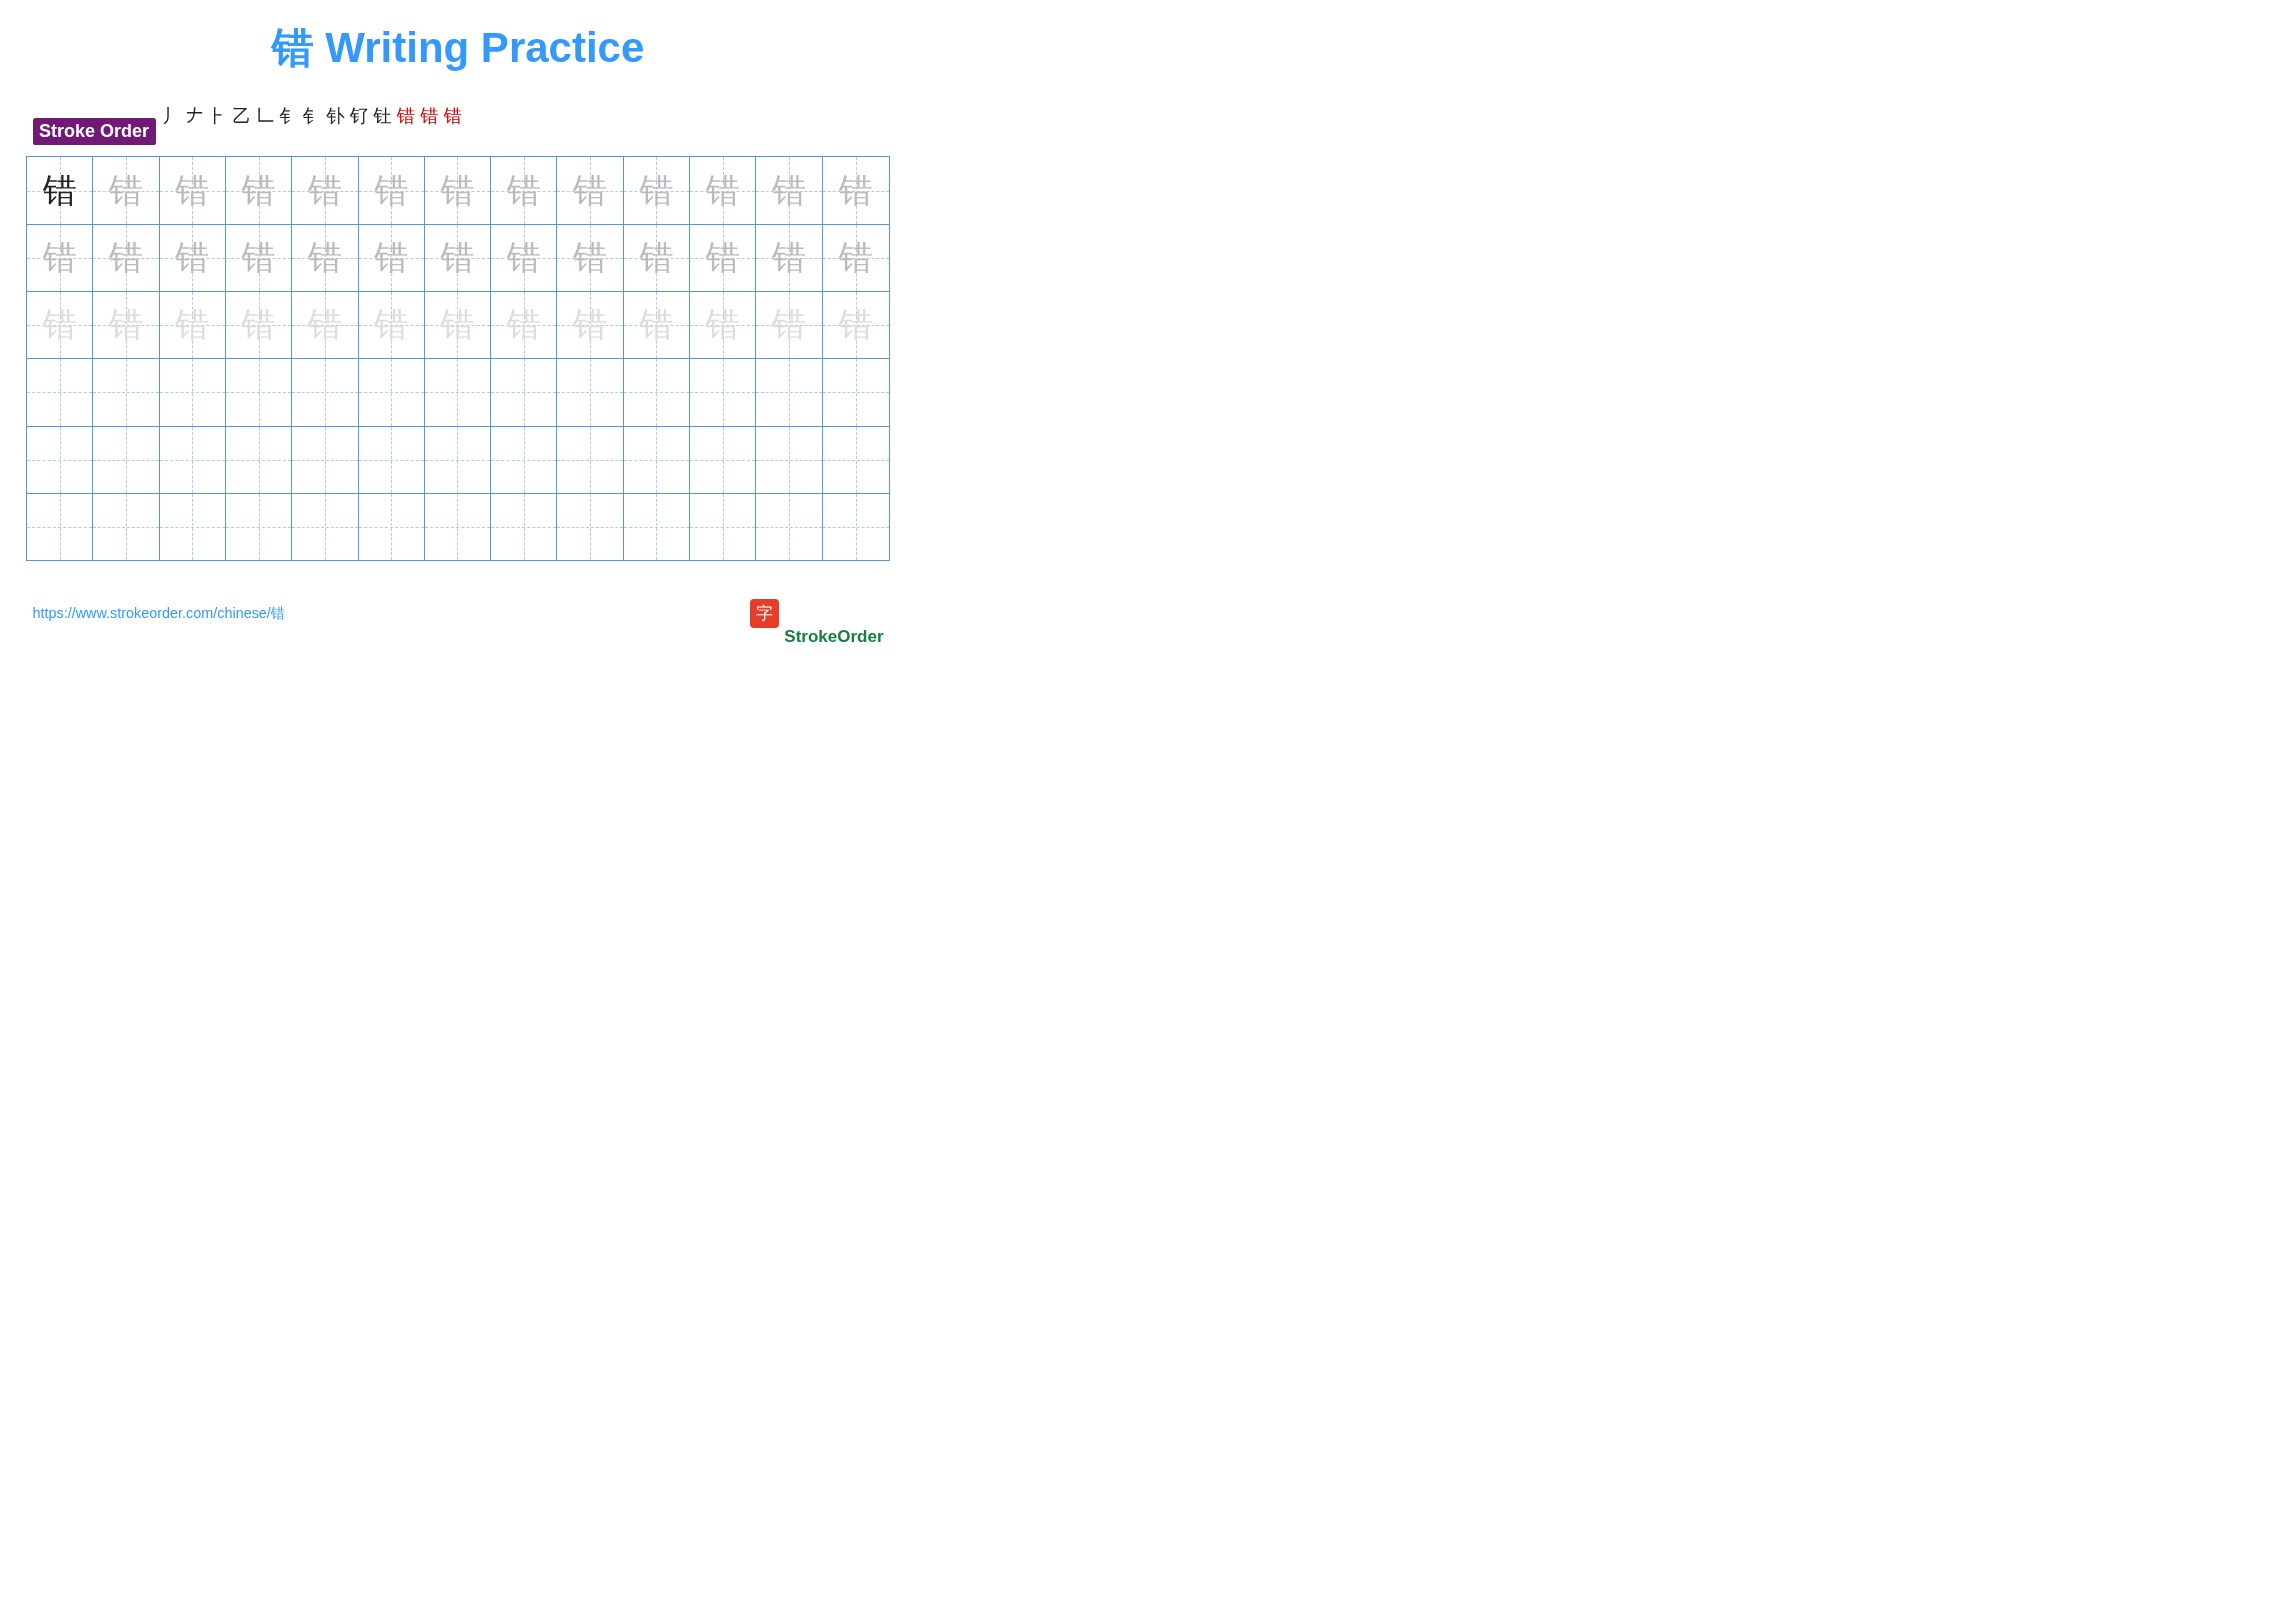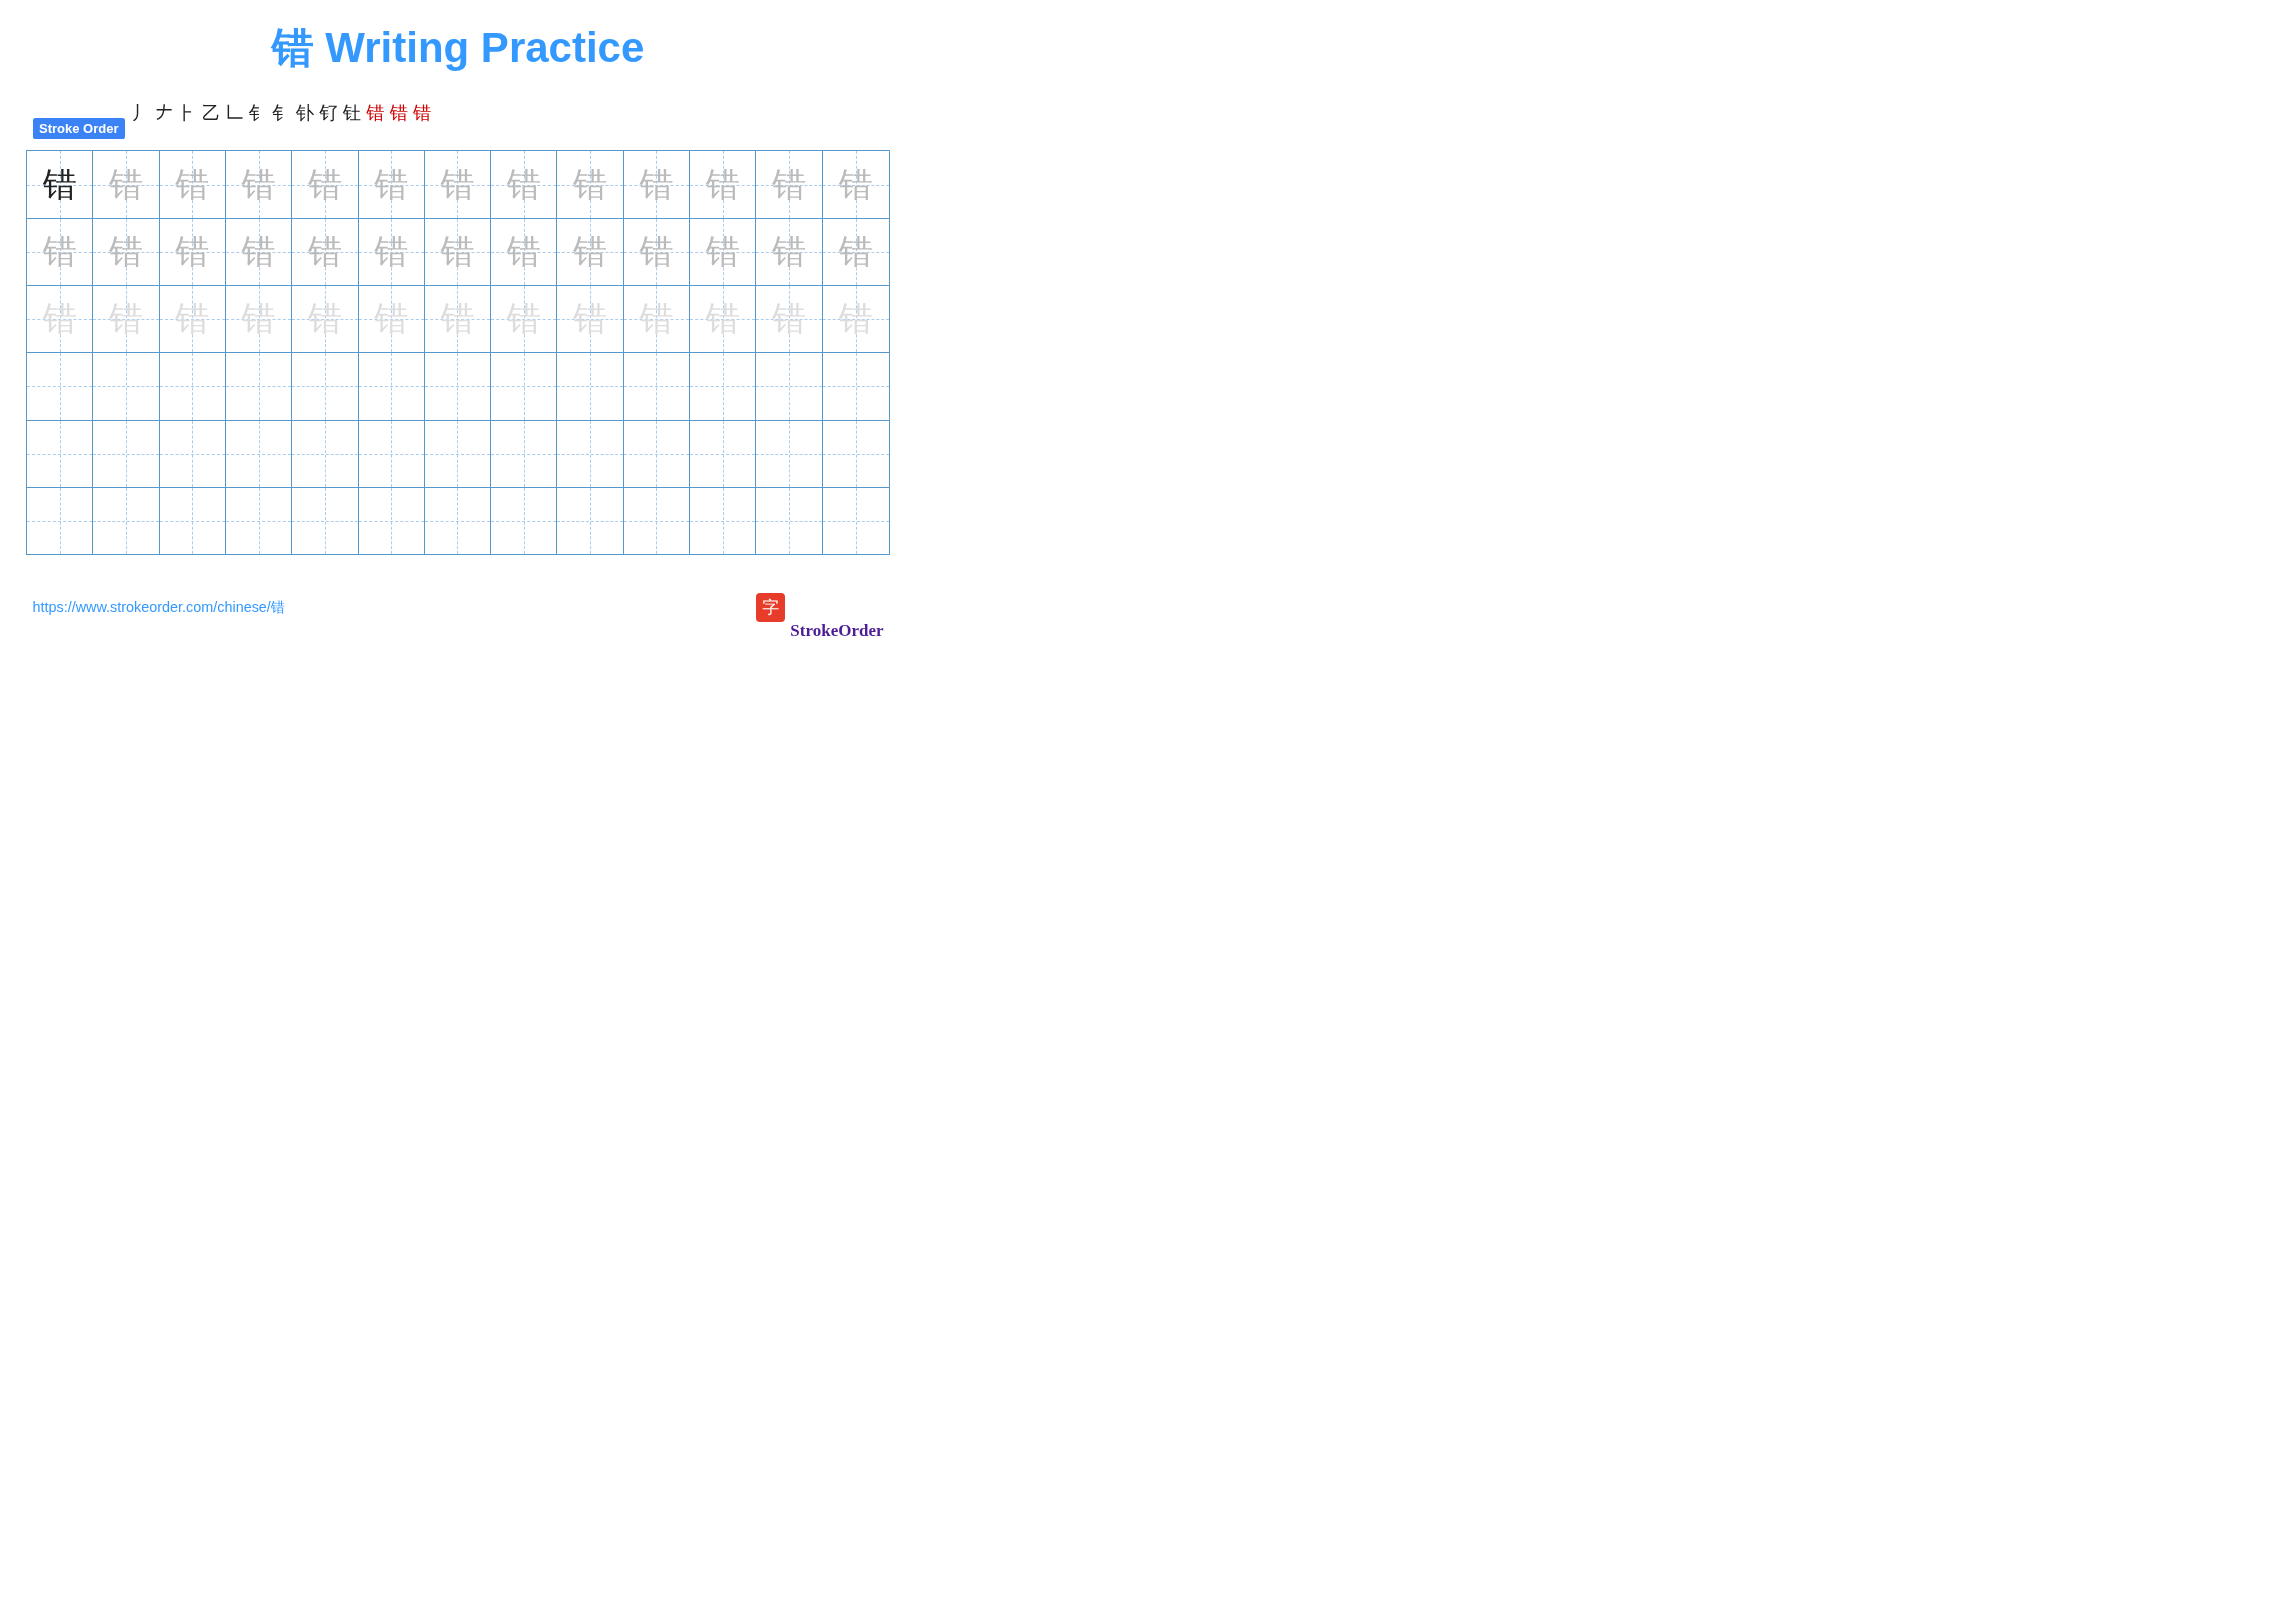--- a/index.html
+++ b/index.html
@@ -27,23 +27,23 @@
 
     
     .stroke-order-row {
       display: flex;
       align-items: center;
       gap: 6.5px;
       margin-bottom: 11.8px;
       padding-left: 6.5px;
     }
     .stroke-order-badge {
-      background: #3b82f6;
+      background: #701a75;
       color: #ffffff;
-      font-size: 13px;
+      font-size: 18px;
       font-weight: bold;
       padding: 2.6px 6.5px;
       border-radius: 2.6px;
       font-family: sans-serif;
       white-space: nowrap;
       margin-top: 31px;
     }
     .stroke-chars {
       display: flex;
       align-items: center;
@@ -150,22 +150,22 @@
       display: flex;
       align-items: center;
       justify-content: center;
       color: white;
       font-size: 17px;
       font-family: serif;
     }
     .logo-text {
       font-size: 17px;
       font-weight: bold;
-      color: #4c1d95;
-      font-family: Liberation Serif, serif;
+      color: #15803d;
+      font-family: Liberation Sans, sans-serif;
       margin-top: 47px;
     }
   </style>
 </head>
 <body>
 
 <div class="title-area">
   <span class="title-text">错 Writing Practice</span>
 </div>
 

